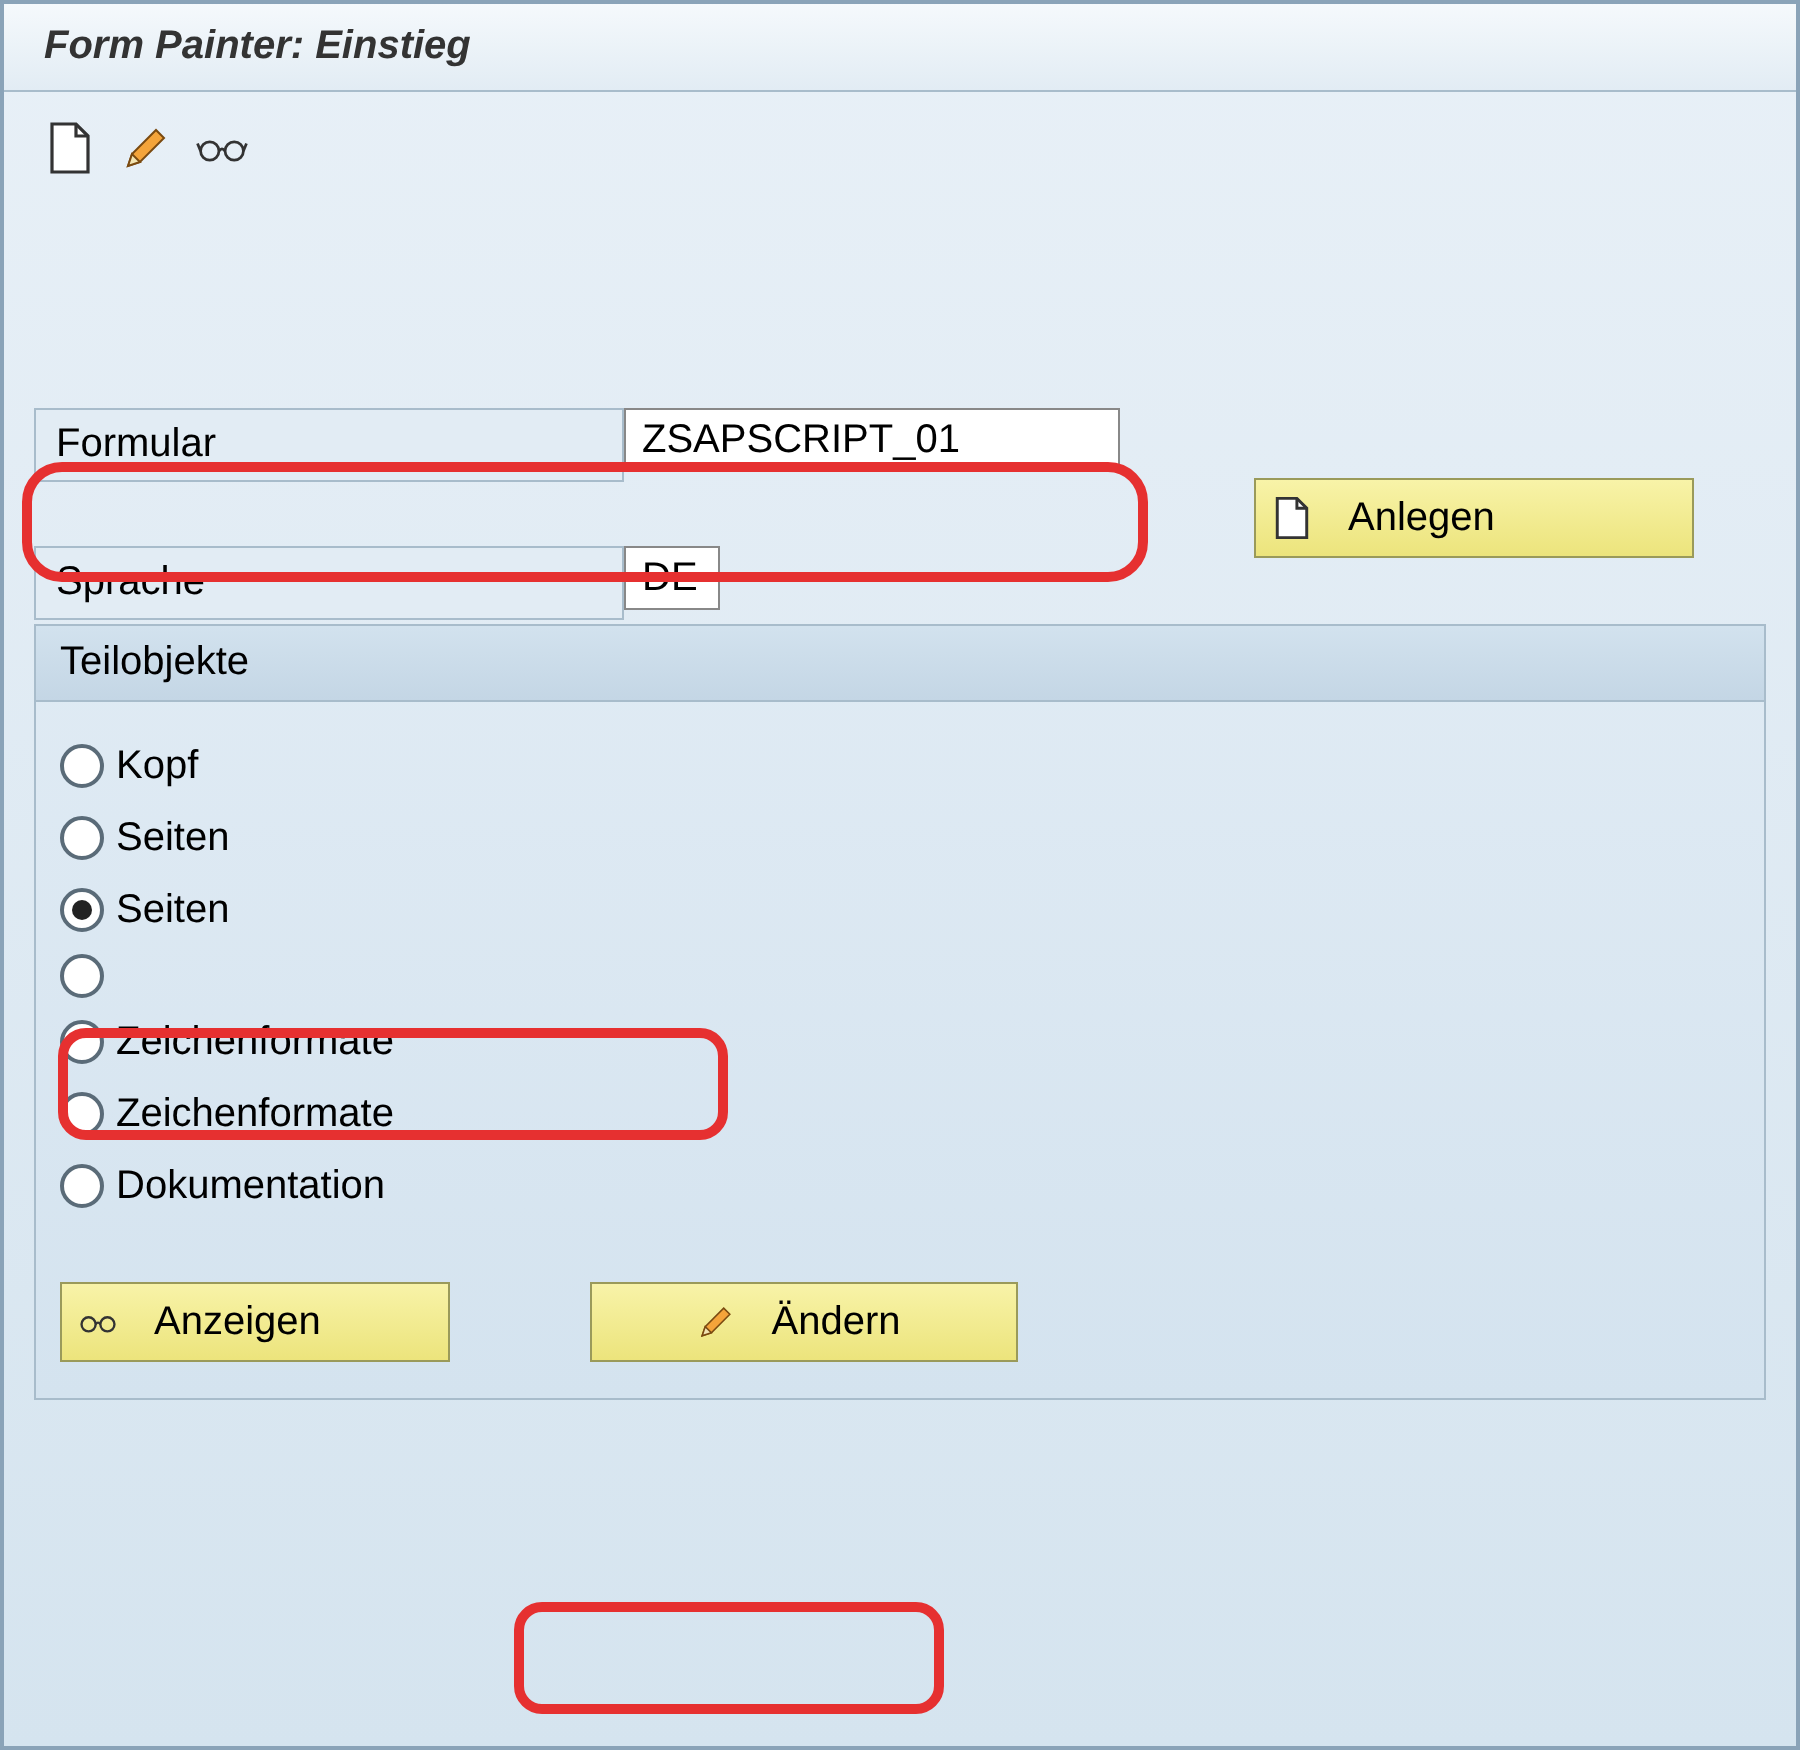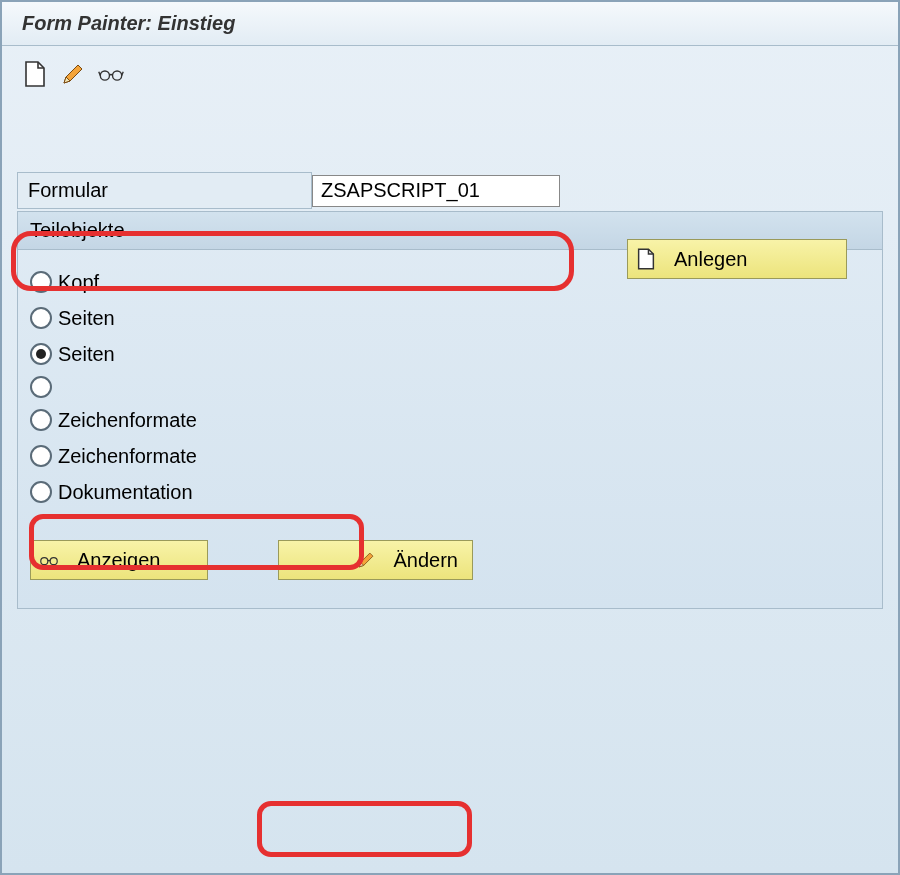--- a/index.html
+++ b/index.html
@@ -40,22 +40,23 @@
       justify-content: center;
       width: 26px;
       height: 26px;
       cursor: pointer;
     }
     .content {
       padding: 70px 15px 15px 15px;
     }
     .field-row {
       display: flex;
-      align-items: center;
+      align-items: flex-start;
       margin-bottom: 2px;
+      margin-top: 32px;
     }
     .field-label-cell {
       width: 295px;
       background: #e2ecf4;
       border: 1px solid #a8bccb;
       padding: 6px 10px;
       font-size: 20px;
     }
     .field-input {
       font-family: Arial, sans-serif;
@@ -110,21 +111,21 @@
     }
     .anlegen-btn-wrap {
       position: absolute;
       left: 625px;
       top: 237px;
     }
     .anlegen-btn { width: 220px; justify-content: flex-start; }
     .groupbox {
       border: 1px solid #a8bccb;
       background: linear-gradient(to bottom, #e0ebf4 0%, #d4e3ef 100%);
-      padding: 0 0 28px 0;
+      padding: 0 0 18px 0;
     }
     .groupbox-title {
       background: linear-gradient(to bottom, #d2e2ee 0%, #c4d6e5 100%);
       border-bottom: 1px solid #a8bccb;
       padding: 7px 12px;
       font-size: 20px;
     }
     .radios {
       padding: 10px 12px 26px 12px;
     }
@@ -147,22 +148,22 @@
     .radio-dot {
       width: 10px; height: 10px;
       border-radius: 50%;
       background: #222;
     }
     .bottom-buttons {
       display: flex;
       gap: 70px;
       padding: 0 12px;
     }
-    .anzeigen-btn { width: 178px; justify-content: flex-start; }
-    .aendern-btn { width: 195px; justify-content: flex-end; }
+    .anzeigen-btn { width: 195px; justify-content: flex-start; }
+    .aendern-btn { width: 214px; justify-content: center; }
     
     svg { display: block; }
   </style>
 </head>
 <body>
 
 <div class="window">
 
   <div class="titlebar">
     <span class="title">Form Painter: Einstieg</span>
@@ -191,20 +192,24 @@
       </svg>
     </span>
   </div>
 
   <div class="content">
 
     <div class="field-row">
       <div class="field-label-cell">Formular</div>
       <input class="field-input field-input-form" value="ZSAPSCRIPT_01" style="">
     </div>
+    <div class="field-row">
+      <div class="field-label-cell">Sprache</div>
+      <input class="field-input field-input-lang" value="DE" style="">
+    </div>
 
     <div class="anlegen-btn-wrap">
       <button class="yellow-btn anlegen-btn">
         <span class="btn-icon">
           <svg width="18" height="22" viewBox="0 0 22 26">
             <path d="M2 1 H14 L20 7 V25 H2 Z" fill="#fff" stroke="#333" stroke-width="1.8"></path>
             <path d="M14 1 V7 H20" fill="none" stroke="#333" stroke-width="1.8"></path>
           </svg>
         </span>
         <span>Anlegen</span>

